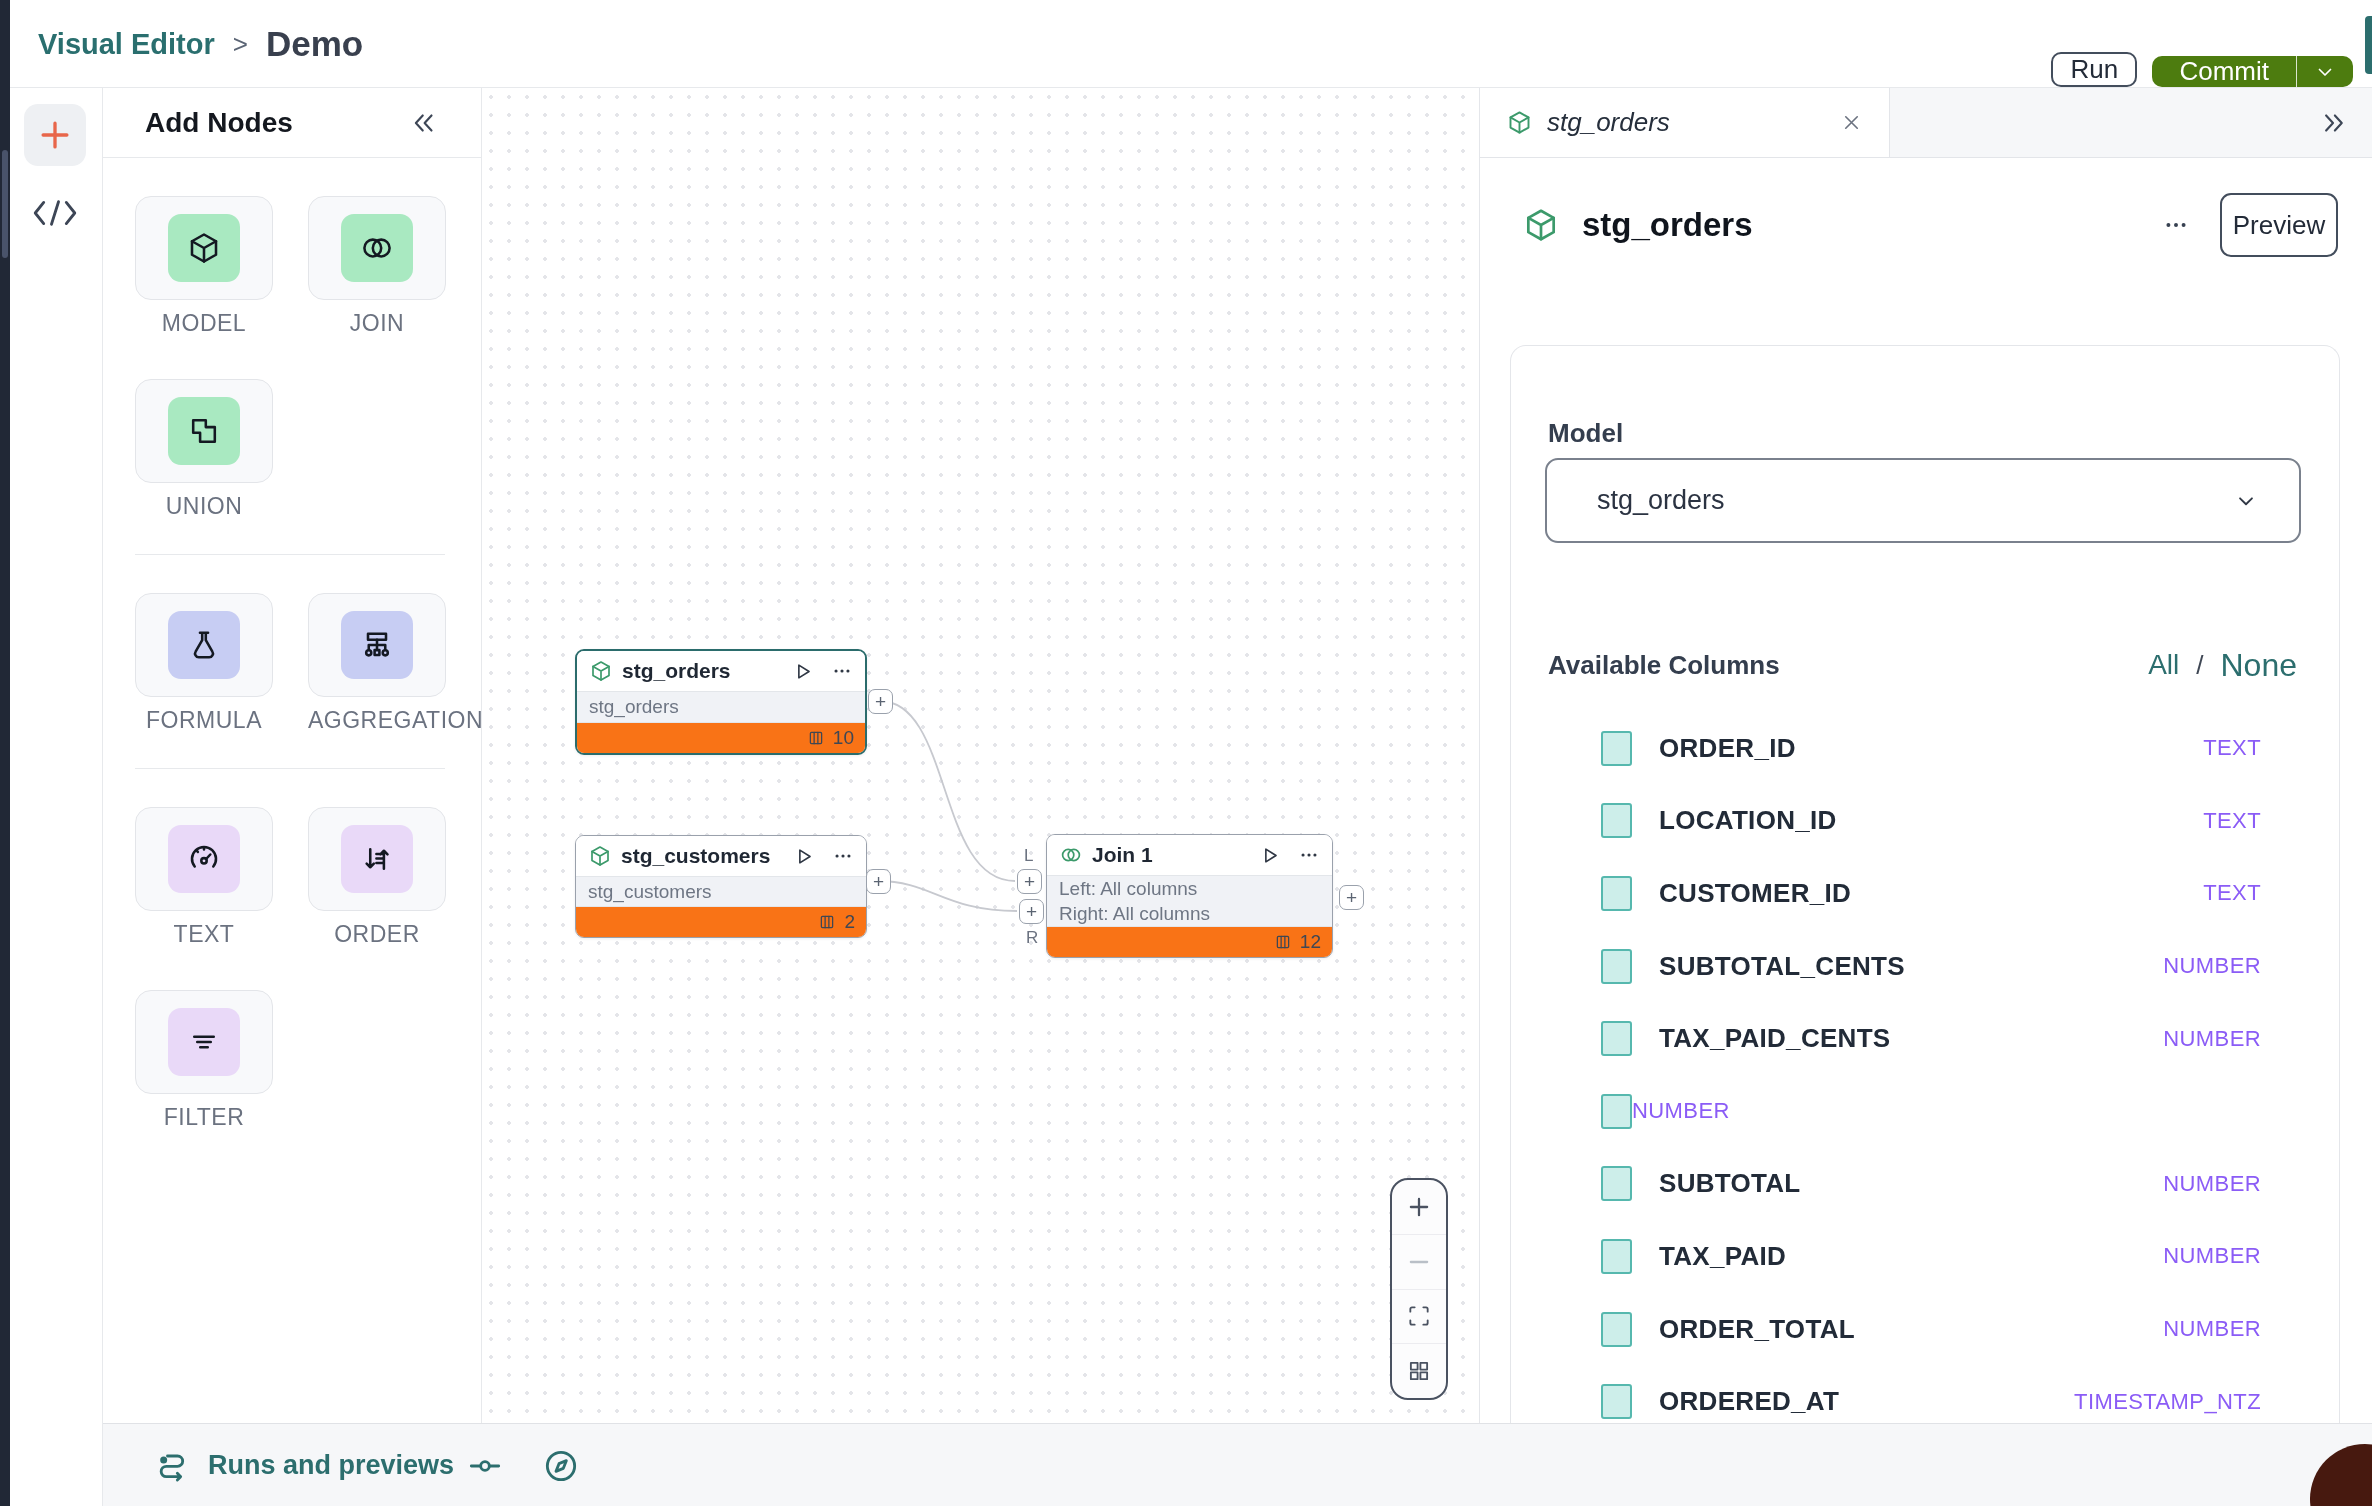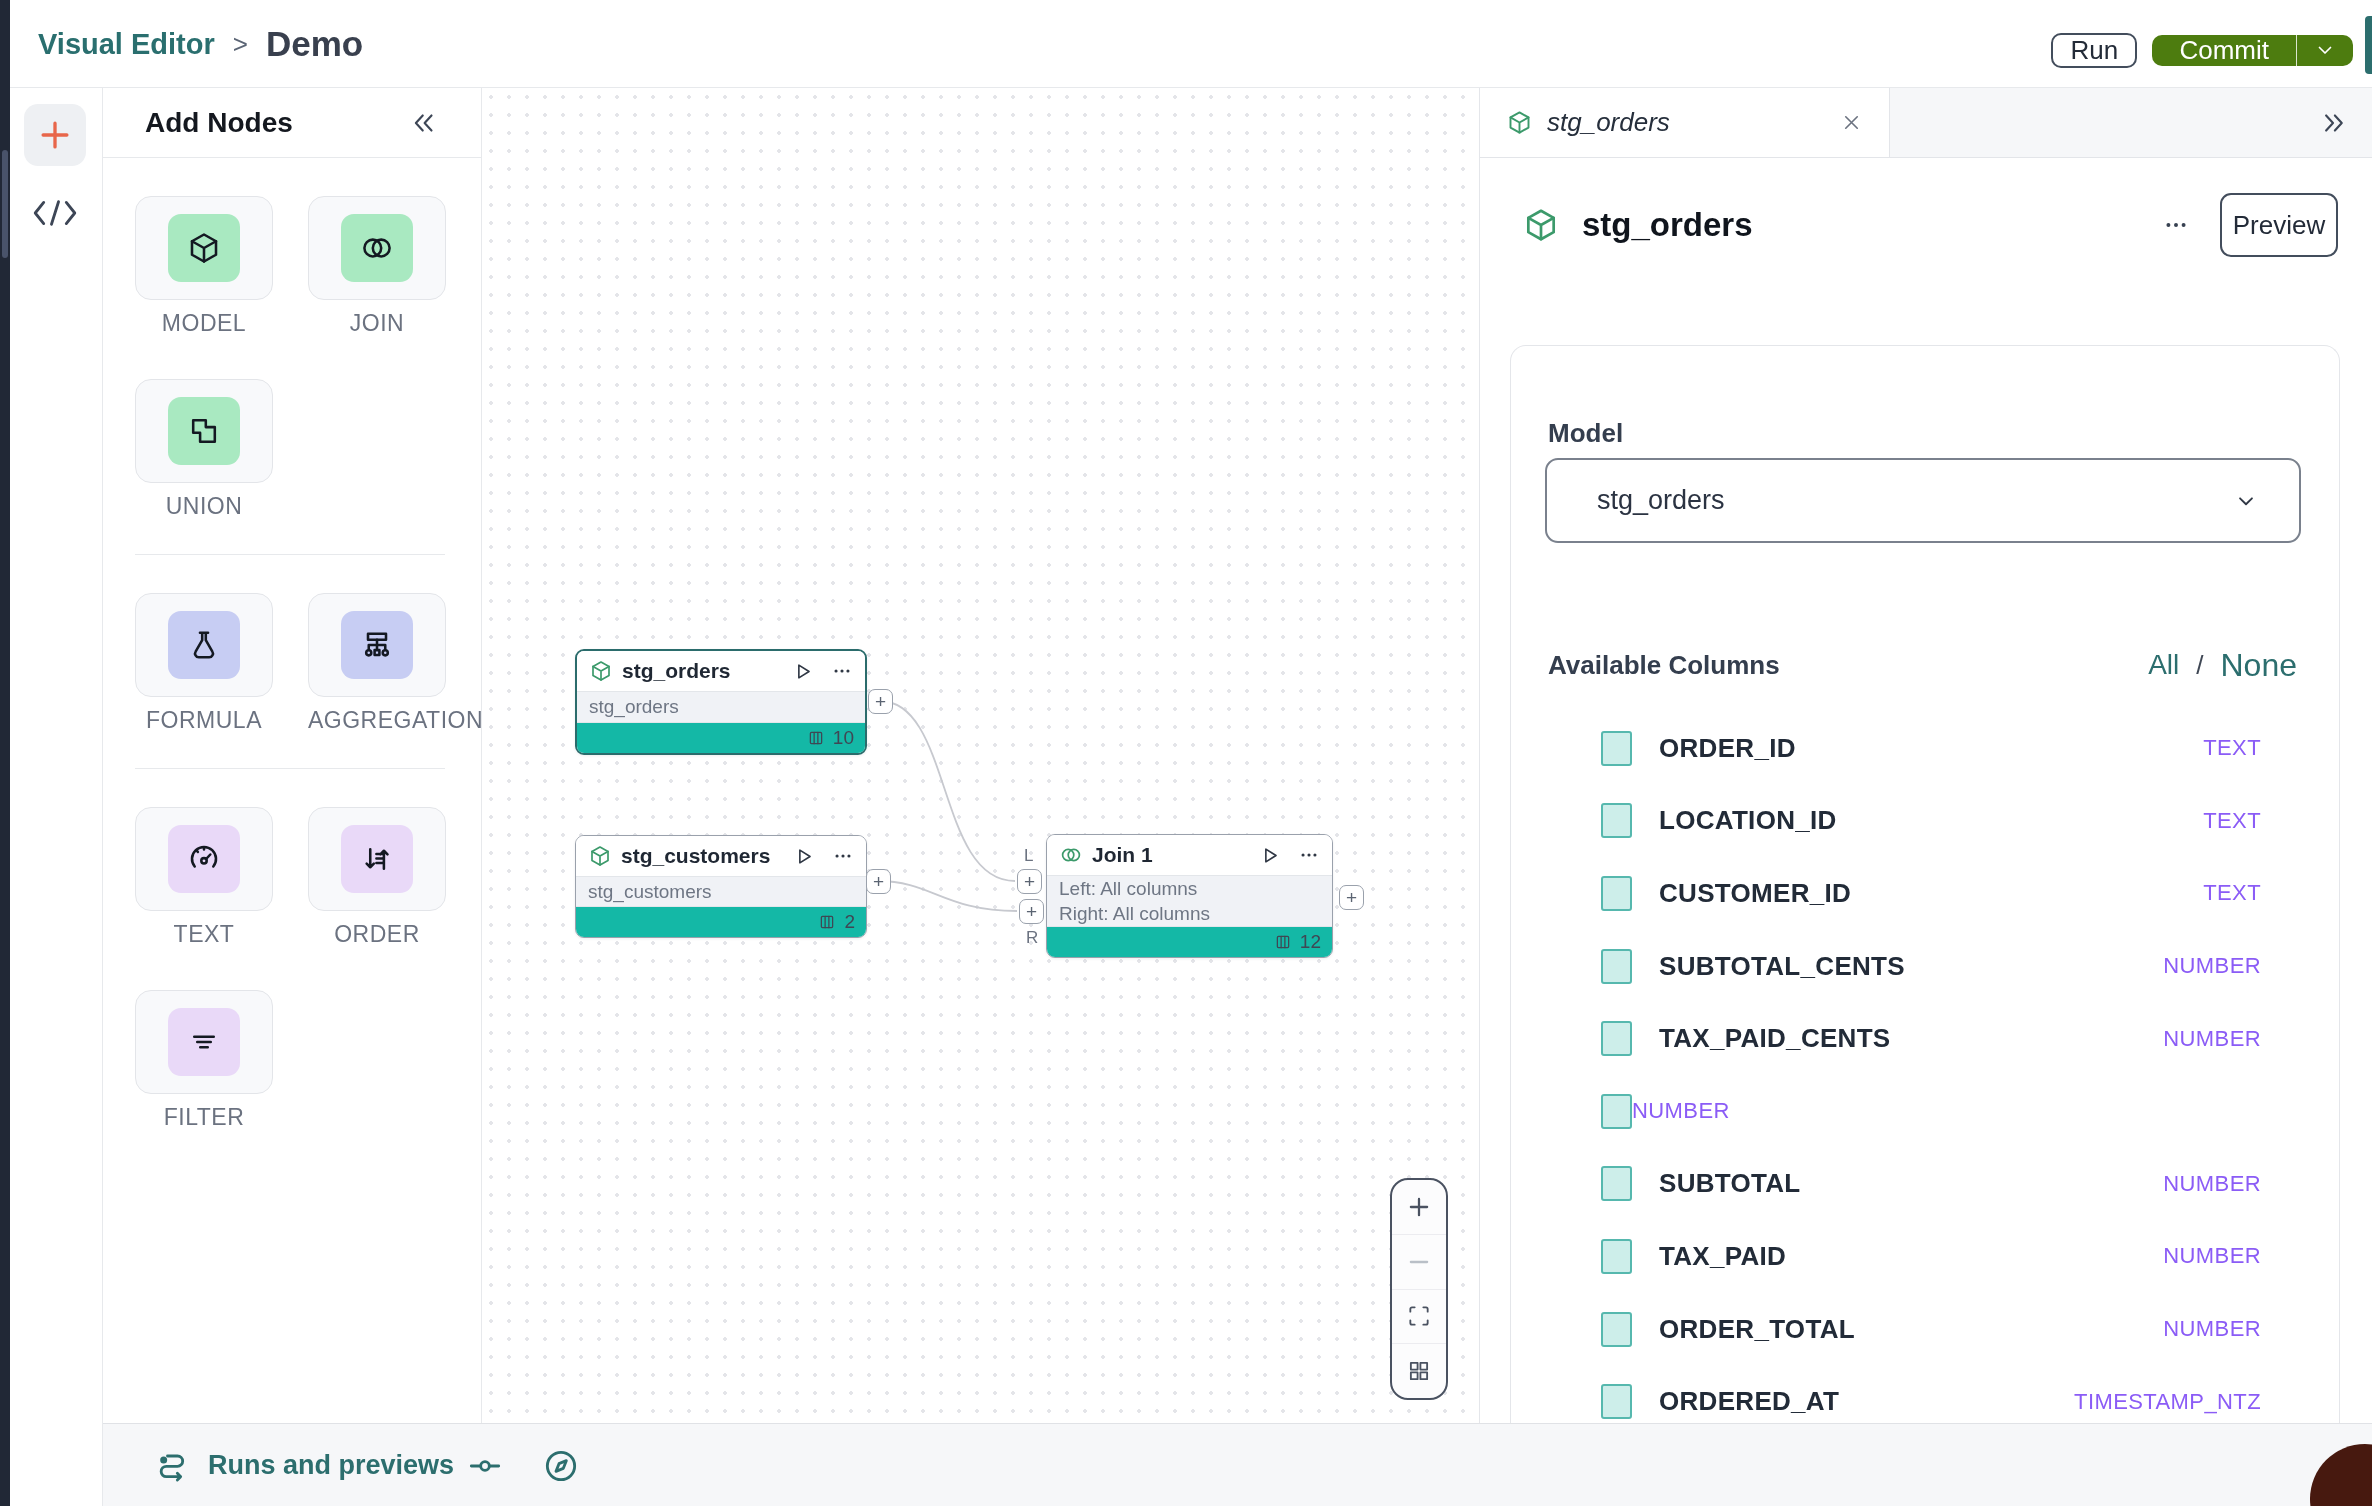--- a/index.html
+++ b/index.html
@@ -9,21 +9,21 @@
     background:#ffffff; color:#232b38; position:relative;
   }
   svg { display:block; width:100%; height:100%; }
 
   
   .topbar { position:absolute; left:0; top:0; width:2372px; height:88px; background:#fff; border-bottom:1px solid #e7e9ec; z-index:5; }
   .breadcrumb { position:absolute; left:38px; top:0; height:88px; display:flex; align-items:center; gap:18px; }
   .crumb-root { color:#2A6F6F; font-size:29px; font-weight:700; }
   .crumb-sep  { color:#5b6575; font-size:26px; font-weight:400; }
   .crumb-cur  { color:#39404e; font-size:35px; font-weight:700; }
-  .topbar-actions { position:absolute; right:19px; top:13px; height:74px; display:flex; align-items:center; gap:15px;border-radius:10px; }
+  .topbar-actions { position:absolute; right:19px; top:13px; height:74px; display:flex; align-items:flex-end; gap:15px;border-radius:10px; }
   .btn-run { width:86px; border:2px solid #434d5c; border-radius:10px; background:#fff; color:#232b38;
              font-size:26px; display:flex; align-items:center; justify-content:center; }
   .btn-commit { display:flex; align-items:stretch; background:#4d7c0f; border-radius:10px; overflow:hidden; color:#fff; }
   .commit-main { padding:0 27px; display:flex; align-items:center; font-size:26px; }
   .commit-div { width:1px; background:rgba(255,255,255,.8); margin:0; }
   .commit-caret { width:56px; display:flex; align-items:center; justify-content:center; }
   .commit-caret .ci { width:24px; height:24px; color:#fff; }
   .edge-sliver { position:absolute; right:0; top:16px; width:7px; height:58px; background:#2C6E6E; border-radius:4px 0 0 4px; }
 
   
@@ -60,21 +60,21 @@
 
   .fnode { position:absolute; background:#fff; border:1.5px solid #9aa1ac; border-radius:9px; box-shadow:0 1px 3px rgba(20,30,40,.07); display:flex; flex-direction:column; overflow:hidden; }
   .fnode.selected { border:2.5px solid #2B6C6C; }
   .fnode-head { height:40px; flex:none; display:flex; align-items:center; gap:9px; padding:0 12px; background:#fff; }
   .fnode-icon { width:24px; height:24px; color:#3C9A6B; flex:none; }
   .fnode-title { font-size:21px; font-weight:700; color:#1f2733; flex:1; white-space:nowrap; }
   .fnode-play { width:23px; height:23px; color:#2f3744; margin-right:8px; }
   .fnode-dots { width:22px; height:22px; color:#2f3744; }
   .fnode-body { flex:1; background:#f0f2f6; border-top:1px solid #e3e6ea; border-bottom:1px solid #e3e6ea;
                 font-size:19px; color:#6e7684; padding:0 12px; display:flex; flex-direction:column; justify-content:center; gap:3px; }
-  .fnode-foot { height:30px; flex:none; display:flex; align-items:center; justify-content:flex-end; gap:7px; padding:0 11px; background:#14b8a6; }
+  .fnode-foot { height:30px; flex:none; display:flex; align-items:center; justify-content:flex-end; gap:7px; padding:0 11px; background:#f97316; }
   .fnode-colicon { width:20px; height:18px; color:#3f4754; }
   .fnode-count { font-size:19px; color:#3f4754; }
 
   .handle { position:absolute; width:25px; height:25px; background:#fff; border:1.5px solid #9aa1ac; border-radius:7px;
             display:flex; align-items:center; justify-content:center; font-size:19px; color:#5b6472; line-height:1; }
   .edge-label { position:absolute; font-size:17px; color:#6b7280; }
 
   .zoom-panel { position:absolute; left:908px; top:1090px; width:58px; height:222px; background:#fcfcfd; border:2px solid #4a5261;
                 border-radius:18px; display:flex; flex-direction:column; overflow:hidden; }
   .zoom-btn { flex:1; display:flex; align-items:center; justify-content:center; border-bottom:1px solid #ececf0; }

